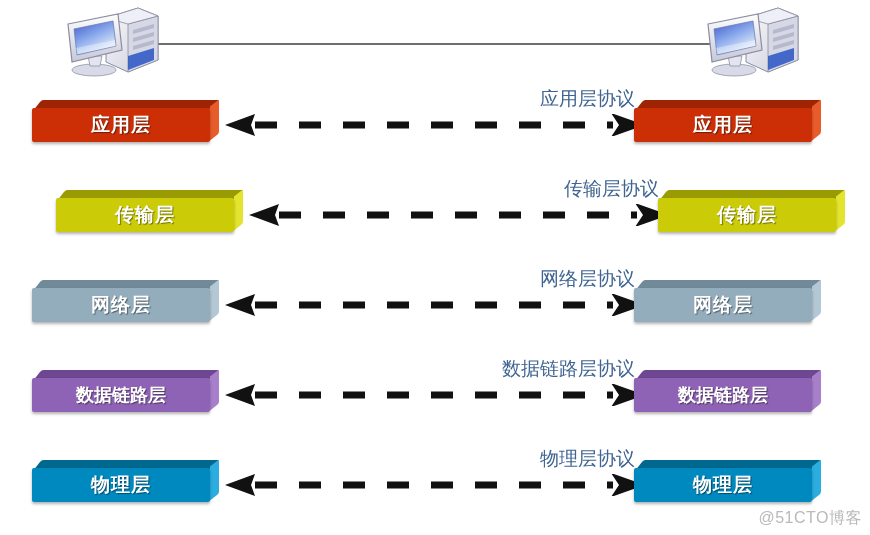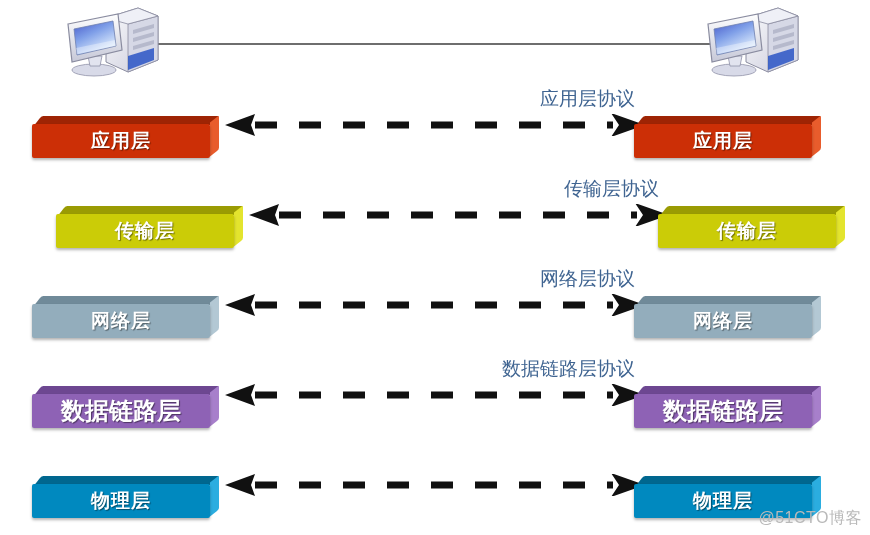--- a/index.html
+++ b/index.html
@@ -47,21 +47,21 @@
     left: 0;
     width: 870px;
     height: 90px;
   }
 
   
   .box {
     position: absolute;
     width: 178px;
     height: 42px;
-    top: 30px;
+    top: 14px;
     padding-left: 9px;
   }
   .box-left  { left: 32px; }
   .box-right { left: 634px; }
 
   .box .face {
     position: absolute;
     left: 0;
     top: 8px;
     width: 178px;
@@ -94,21 +94,21 @@
   }
 
   .box .label {
     font-size: 19px;
     font-weight: bold;
     color: #ffffff;
     letter-spacing: 1px;
     text-shadow: 1px 1px 1px rgba(0,0,0,0.45);
     white-space: nowrap;
   }
-  .box.narrow .label { font-size: 24px; letter-spacing: 0px; text-align: right; }
+  .box.narrow .label { font-size: 18px; letter-spacing: 0px; text-align: right; }
 
   
   .proto {
     position: absolute;
     left: 235px;
     width: 400px;
     top: 0px;
     text-align: right;
     font-size: 19px;
     color: #3f6491;
@@ -283,20 +283,21 @@
         </div>
         <div class="box box-right narrow">
           <div class="top" style="background: rgb(109, 71, 145);"></div>
           <div class="side" style="background: rgb(167, 127, 203);"></div>
           <div class="face" style="background: rgb(142, 98, 181);">
             <span class="label">数据链路层</span>
           </div>
         </div>
       </div>
       <div class="row" style="top: 446px;">
+        <div class="proto">物理层协议</div>
         <div class="arrow"><svg width="420" height="22" viewBox="0 0 420 22" xmlns="http://www.w3.org/2000/svg">
             <polygon points="0,11 30,0 26,11 30,22" fill="#111111"></polygon>
             <line x1="30" y1="11" x2="388" y2="11" stroke="#111111" stroke-width="7" stroke-dasharray="22 22" stroke-linecap="butt"></line>
             <polygon points="420,11 386,-1 394,11 386,23" fill="#111111"></polygon>
           </svg></div>
         <div class="box box-left">
           <div class="top" style="background: rgb(0, 103, 143);"></div>
           <div class="side" style="background: rgb(43, 173, 224);"></div>
           <div class="face" style="background: rgb(0, 137, 191);">
             <span class="label">物理层</span>

